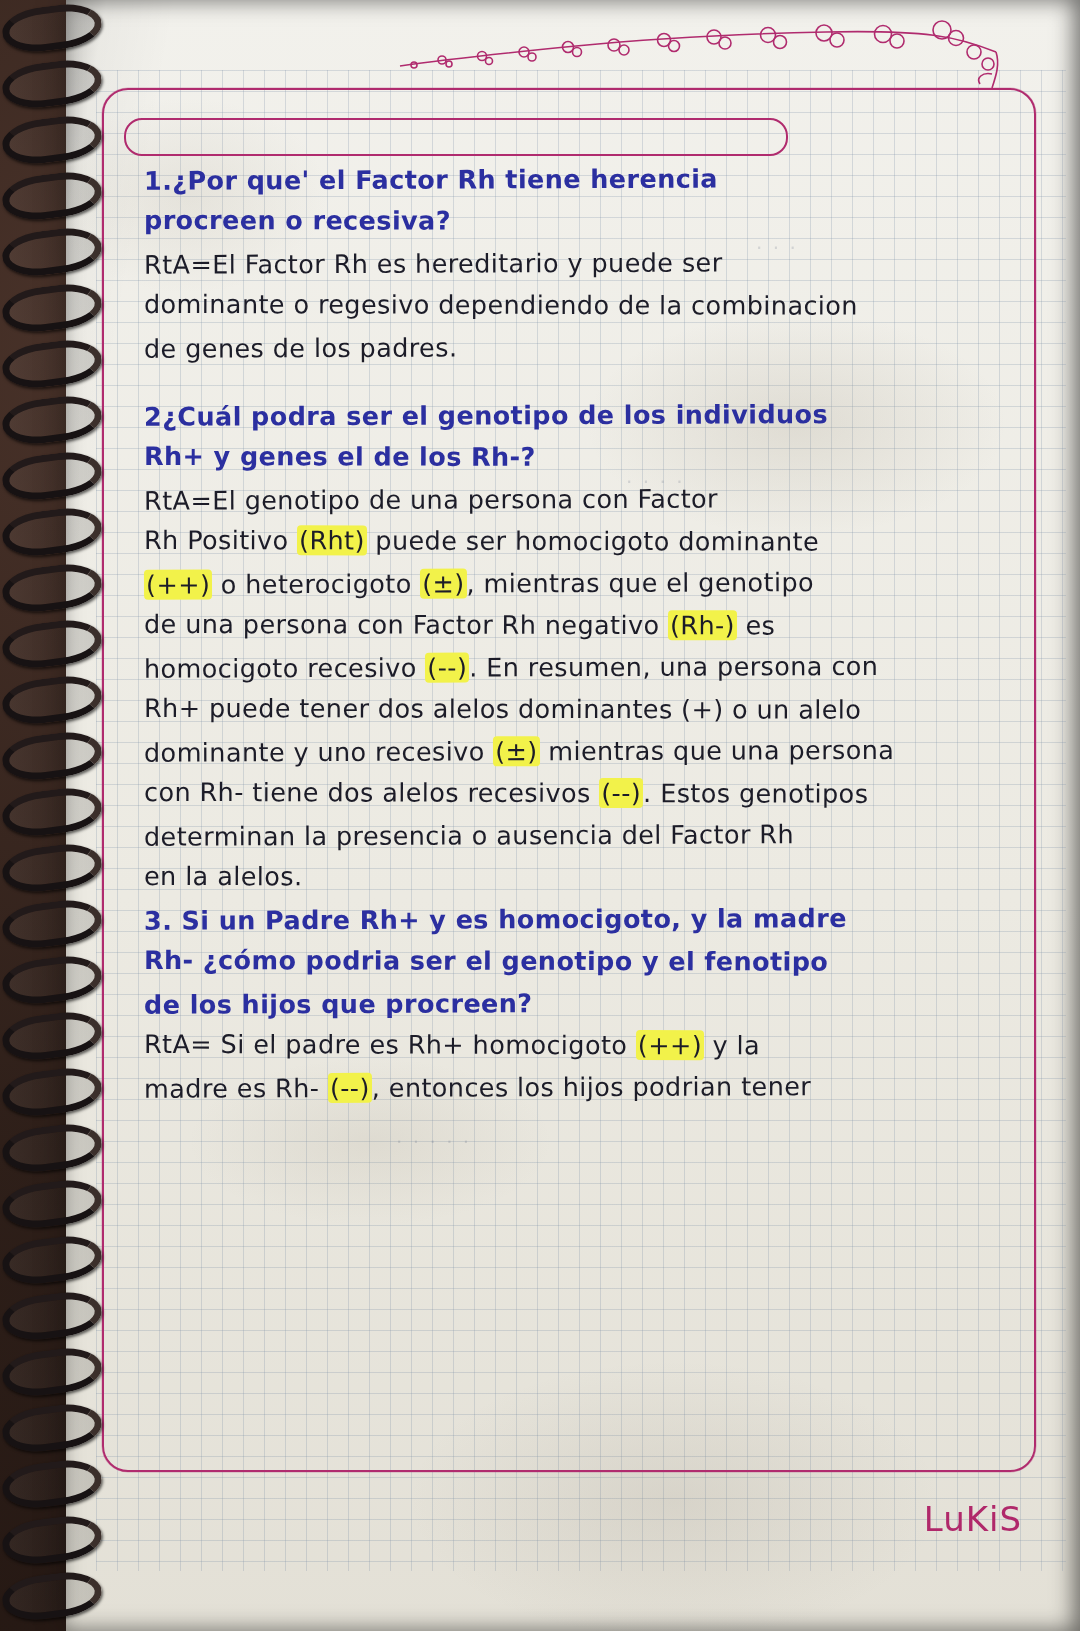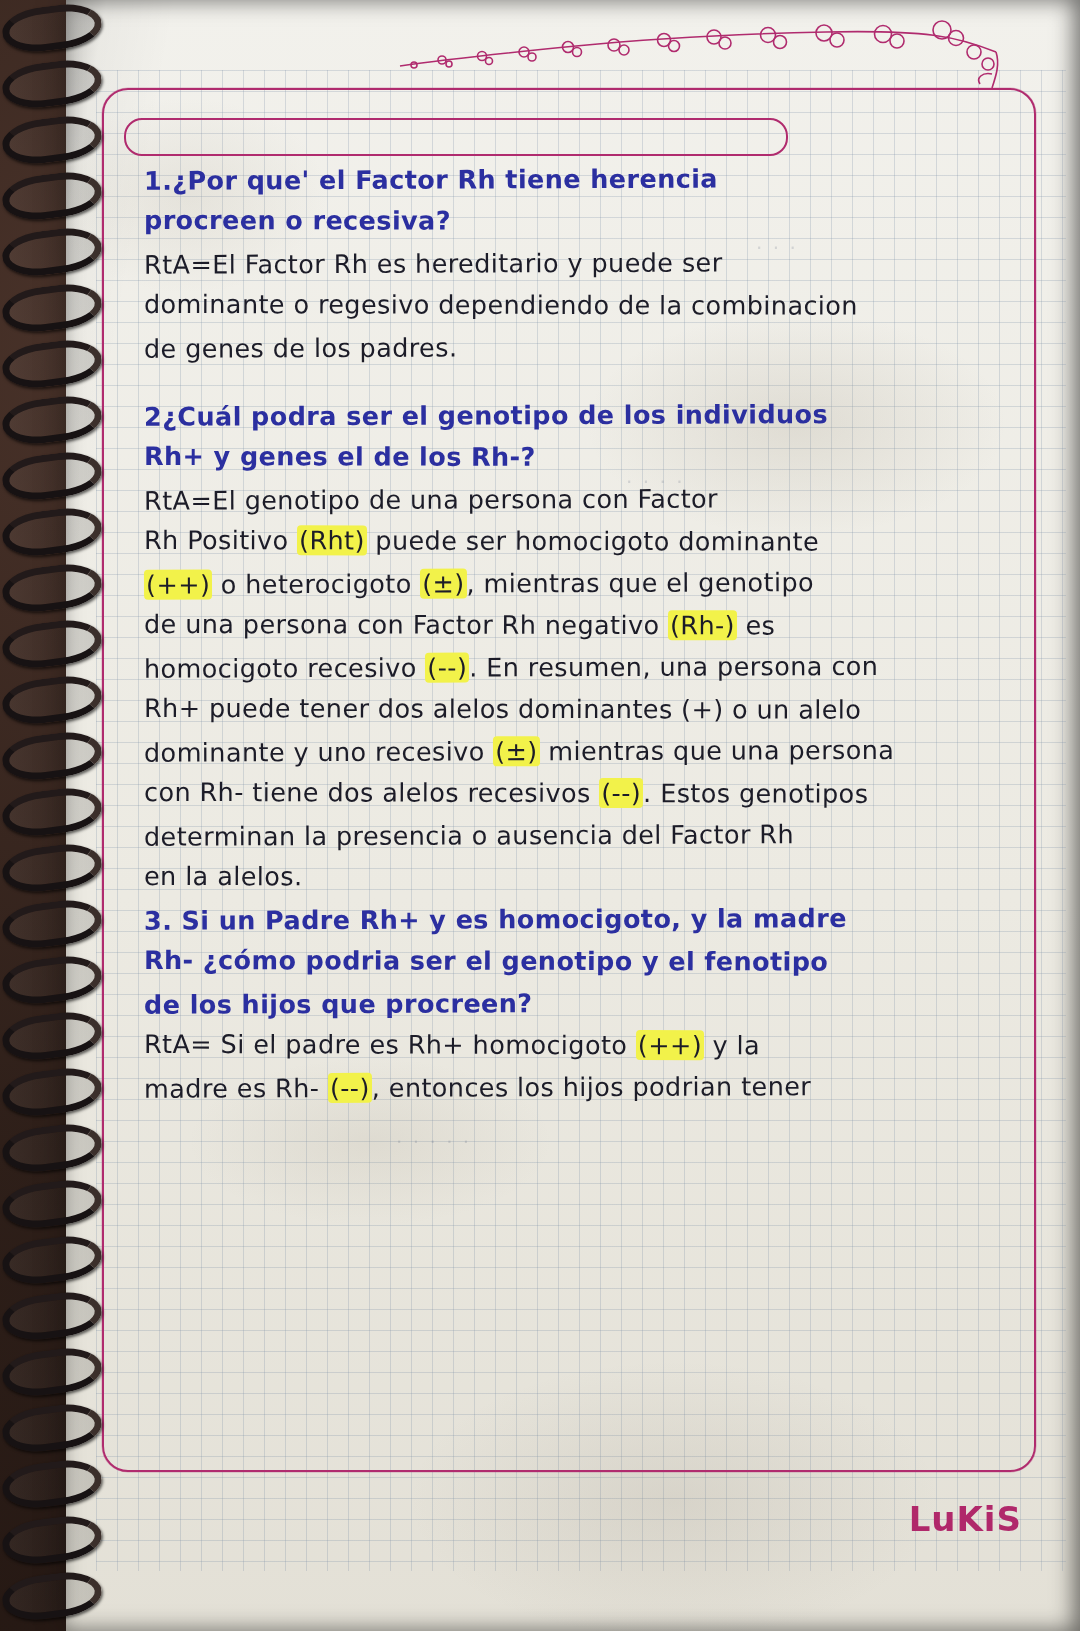--- a/index.html
+++ b/index.html
@@ -135,21 +135,21 @@
   #writing .line:nth-child(odd) { transform: rotate(-0.22deg); }
   #writing .line:nth-child(even) { transform: rotate(0.14deg); }
 
   
   #signature {
     position: absolute;
     right: 58px;
     bottom: 92px;
     font-family: "DejaVu Sans", sans-serif;
     font-size: 34px;
-    font-weight: bold;
+    font-weight: normal;
     color: #b0286a;
     letter-spacing: 1px;
     z-index: 5;
   }
 
   
   .ghost {
     position: absolute;
     color: rgba(90,100,125,0.20);
     font-size: 20px;

